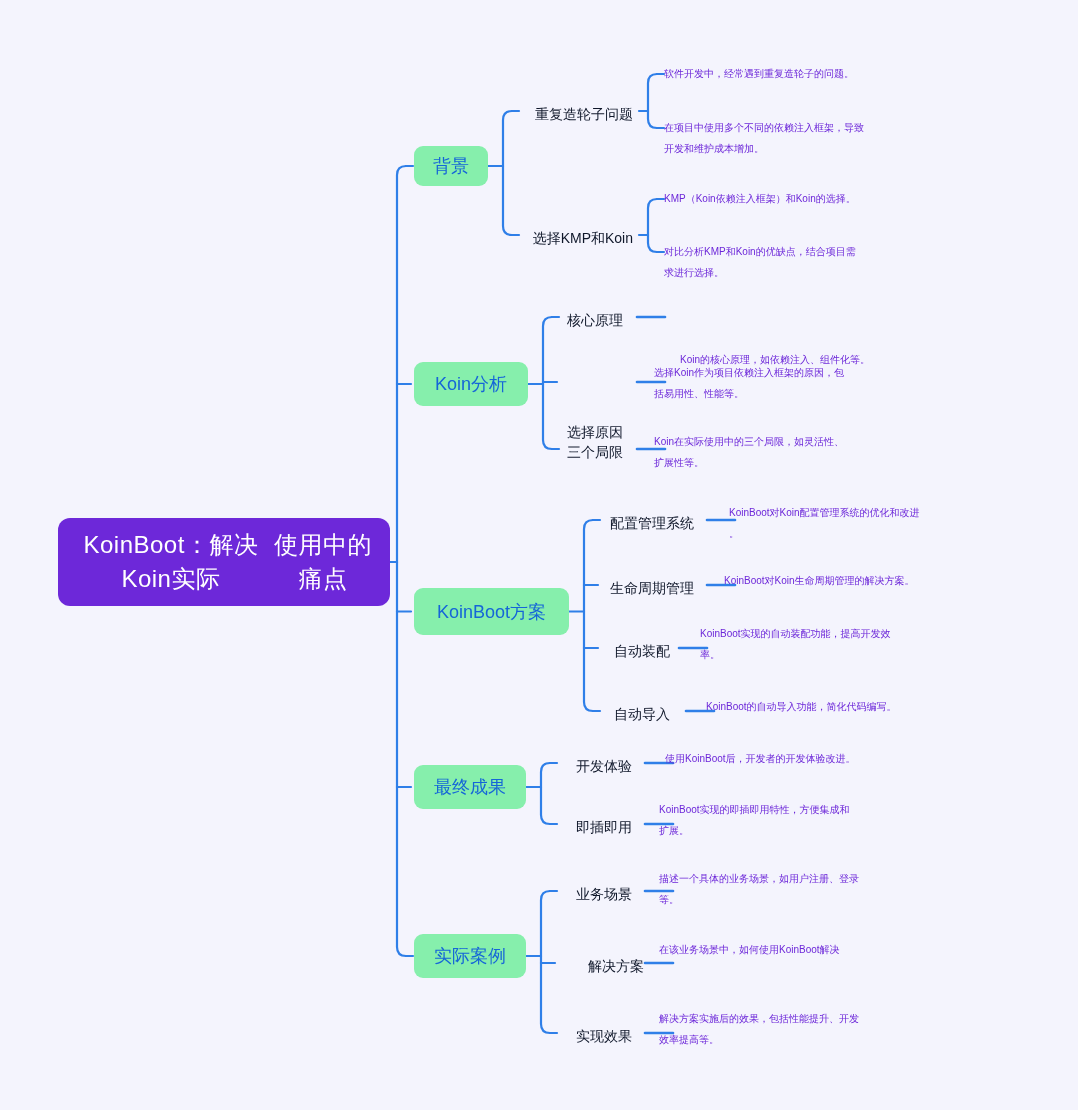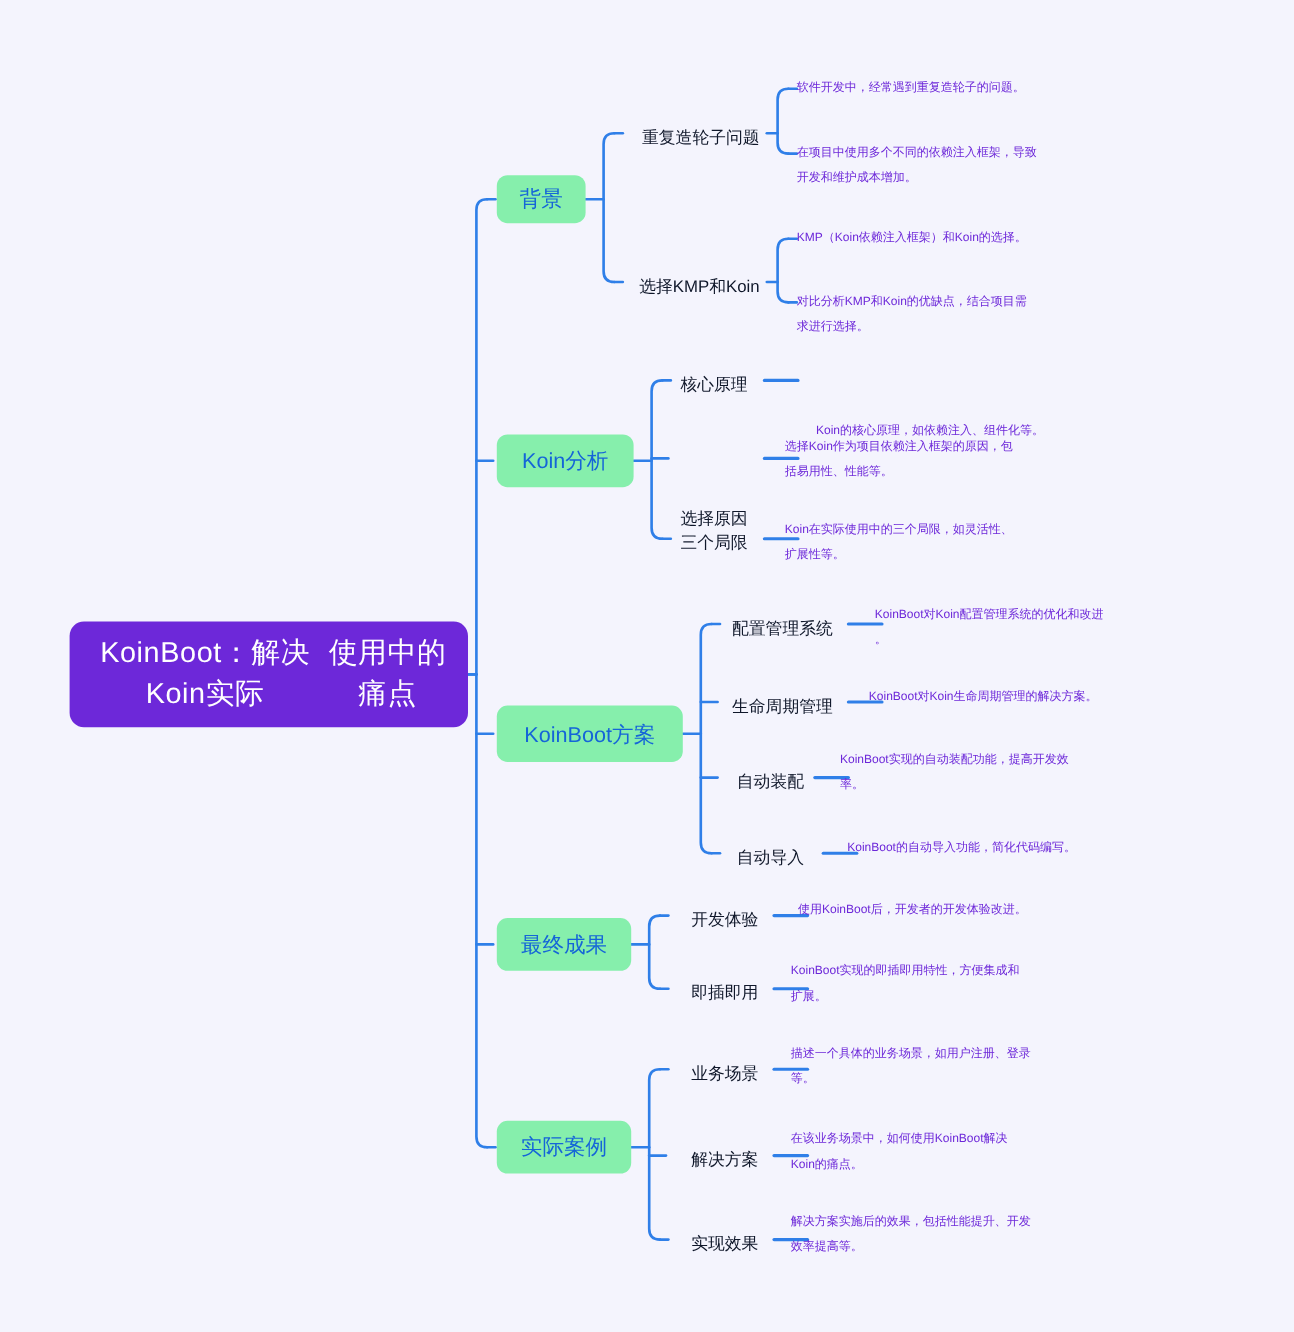--- a/index.html
+++ b/index.html
@@ -229,24 +229,23 @@
         <span class="ln">扩展。</span>
       </div>
       <div class="branch-node" style="left: 414px; top: 934px; min-width: 112px; height: 44px;">
         <span>实际案例</span>
       </div>
       <div class="sub-node" style="left: 0px; top: 884px; width: 632px;"><span>业务场景</span></div>
       <div class="leaf-node" style="left: 659px; top: 868px;">
         <span class="ln">描述一个具体的业务场景，如用户注册、登录</span>
         <span class="ln">等。</span>
       </div>
-      <div class="sub-node" style="left: 0px; top: 956px; width: 632px;"><span>解决方案</span></div>
+      <div class="sub-node" style="left: 12px; top: 956px; width: 632px;"><span>解决方案</span></div>
       <div class="leaf-node" style="left: 659px; top: 939px;">
         <span class="ln">在该业务场景中，如何使用KoinBoot解决</span>
-        <span class="ln">Koin的痛点。</span>
       </div>
       <div class="sub-node" style="left: 0px; top: 1026px; width: 632px;"><span>实现效果</span></div>
       <div class="leaf-node" style="left: 659px; top: 1008px;">
         <span class="ln">解决方案实施后的效果，包括性能提升、开发</span>
         <span class="ln">效率提高等。</span>
       </div>
     </div>
 
 </div>
 

